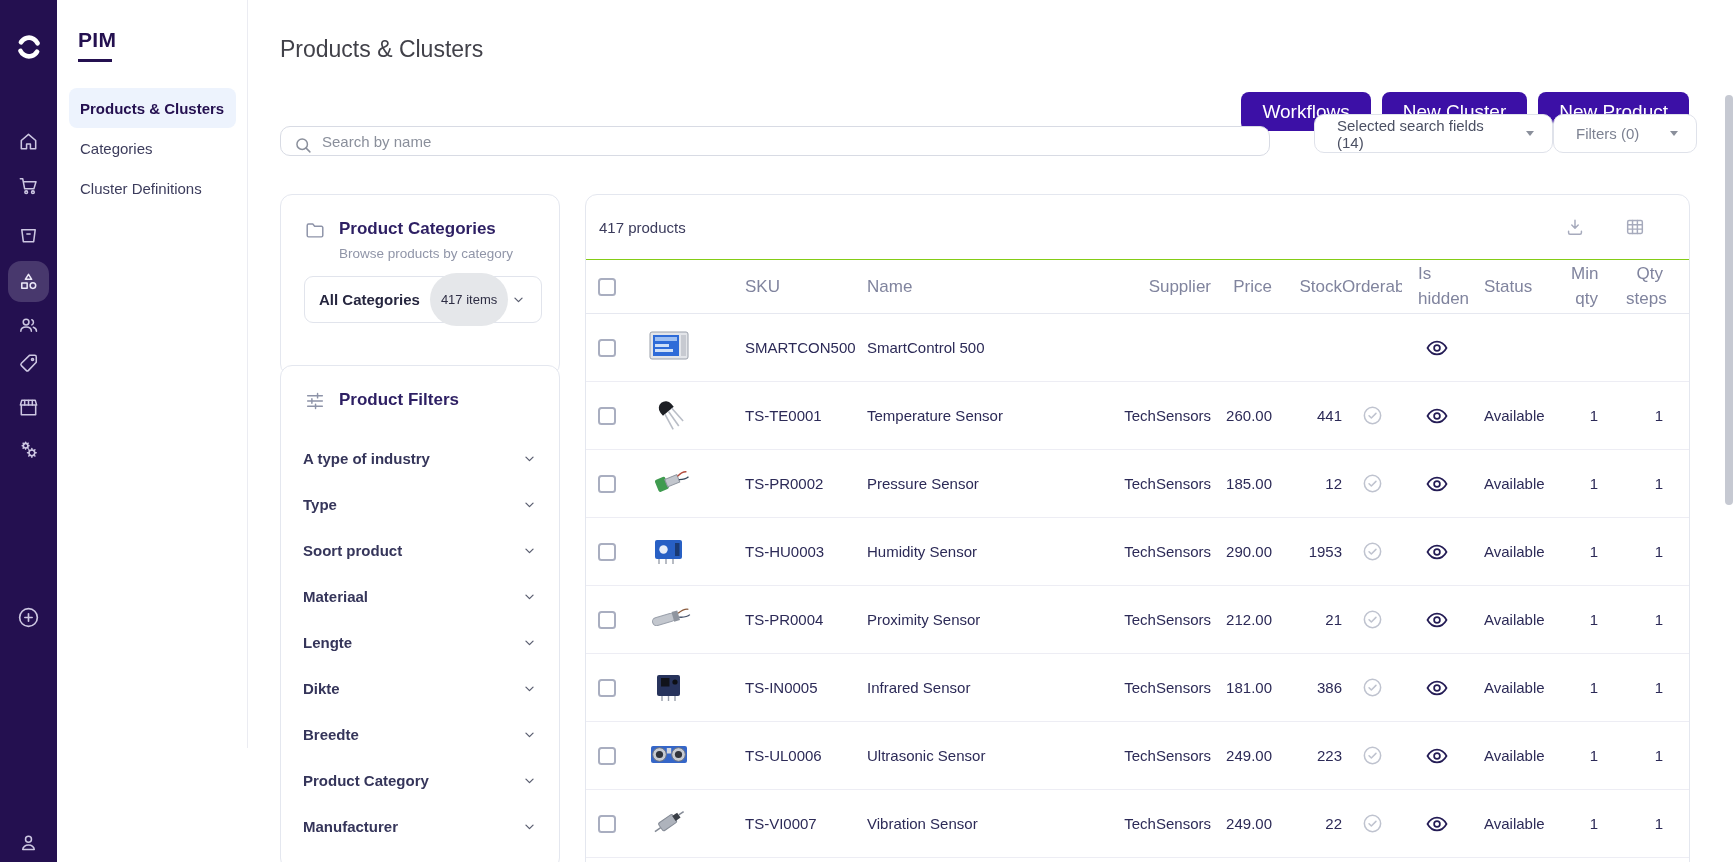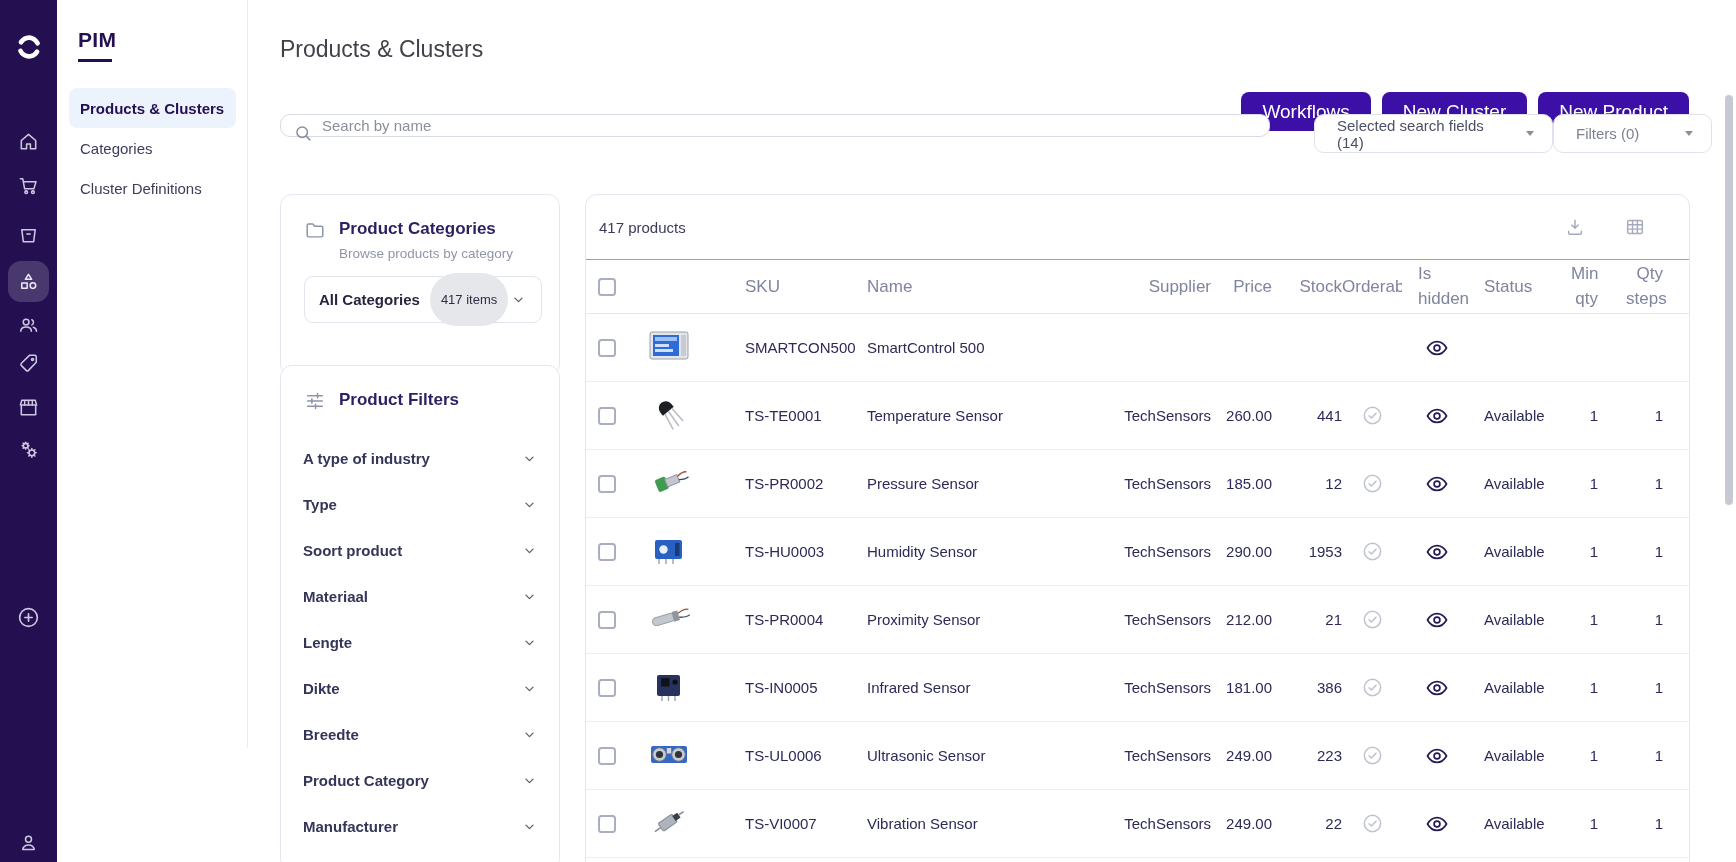--- a/index.html
+++ b/index.html
@@ -25,30 +25,30 @@
     font-size:15px; color:#3c3c5c; border-radius:8px; cursor:pointer; white-space:nowrap; }
   .nav-item.active { background:#edf3fd; font-weight:bold; color:#241050; }
 
   
   .page-title { position:absolute; left:280px; top:36px; font-size:23px; font-weight:500; color:#414149; }
   .header-buttons { position:absolute; top:44px; right:47px; display:flex; gap:11px; }
   .btn { height:39px; padding:0 21px; border:none; border-radius:8px; background:#3c10a6;
     color:#fff; font-size:19px; font-weight:500; font-family:inherit; cursor:pointer; white-space:nowrap;margin-top:48px; }
 
   
-  .search-wrap { position:absolute; left:280px; top:114px; width:990px; height:23px; }
+  .search-wrap { position:absolute; left:280px; top:126px; width:990px; height:30px; }
   .search-wrap svg { position:absolute; left:13px; top:9px; stroke:#8a8f9b; fill:none; stroke-width:1.7; stroke-linecap:round; }
   .search-input { width:100%; height:100%; border:1px solid #d8dbe4; border-radius:10px;
     padding:0 14px 0 41px; font-size:15px; font-family:inherit; color:#333; outline:none; }
   .search-input::placeholder { color:#8a8f9b; }
   .select { position:absolute; top:114px; height:39px; border:1px solid #dfe2ea; border-radius:10px;
     display:flex; align-items:center; justify-content:space-between; padding:0 18px 0 22px;
     font-size:15px; cursor:pointer; background:#fff;margin-left:24px; }
   .select-fields { left:1290px; width:239px; color:#4b5063; }
-  .select-filters { left:1529px; width:159px; color:#7d8292; }
+  .select-filters { left:1529px; width:144px; color:#7d8292; }
   .caret { width:0; height:0; border-left:4.5px solid transparent; border-right:4.5px solid transparent;
     border-top:5.5px solid #8a8f9b; margin-left:14px; }
 
   
   .panel { position:absolute; background:#fff; border:1px solid #e4e7ef; border-radius:12px; }
   .cat-panel { left:280px; top:194px; width:280px; height:182px; }
   .panel-head { display:flex; align-items:flex-start; padding:24px 0 0 23px; }
   .panel-head svg { stroke:#8d93a8; fill:none; stroke-width:1.6; stroke-linecap:round; stroke-linejoin:round; flex:none; }
   .panel-title { font-size:17px; font-weight:bold; color:#2d1f63; margin-left:13px; }
   .panel-sub { font-size:13.5px; color:#9095a8; margin:5px 0 0 58px; }

